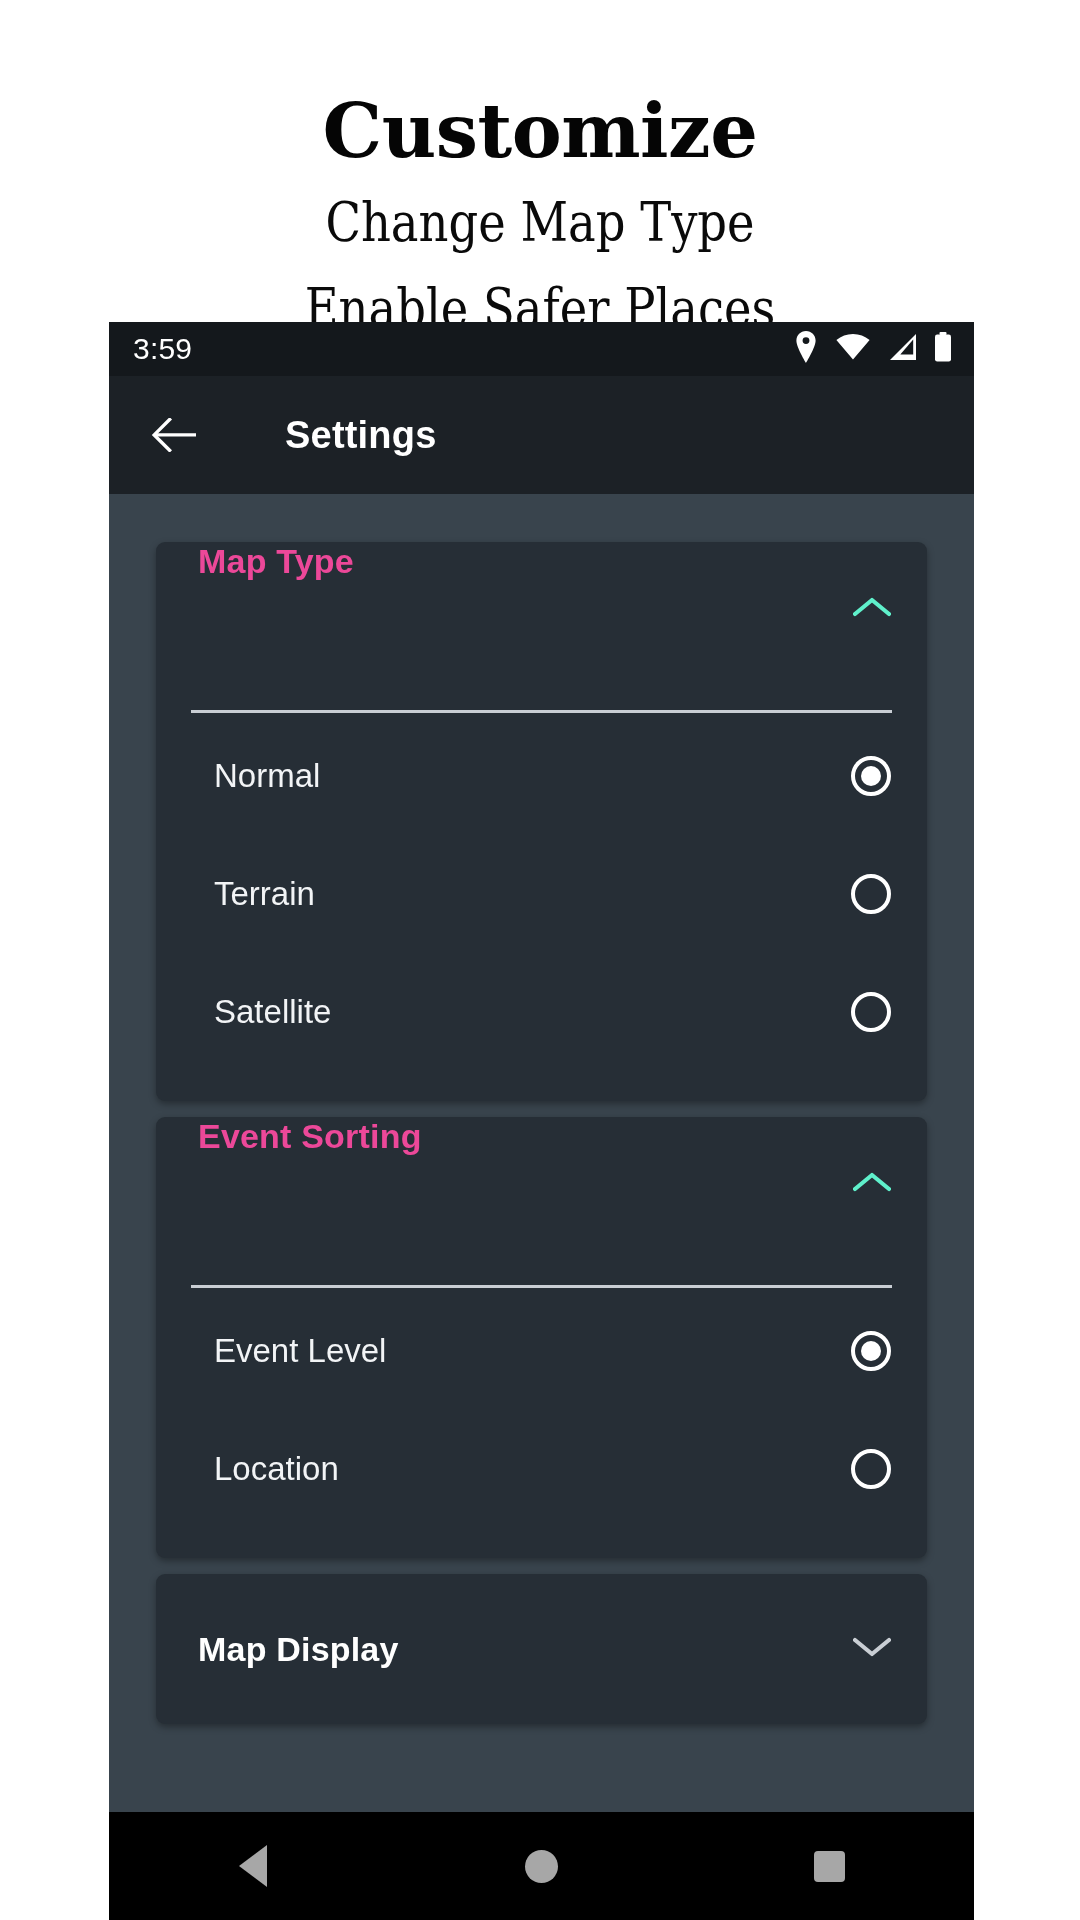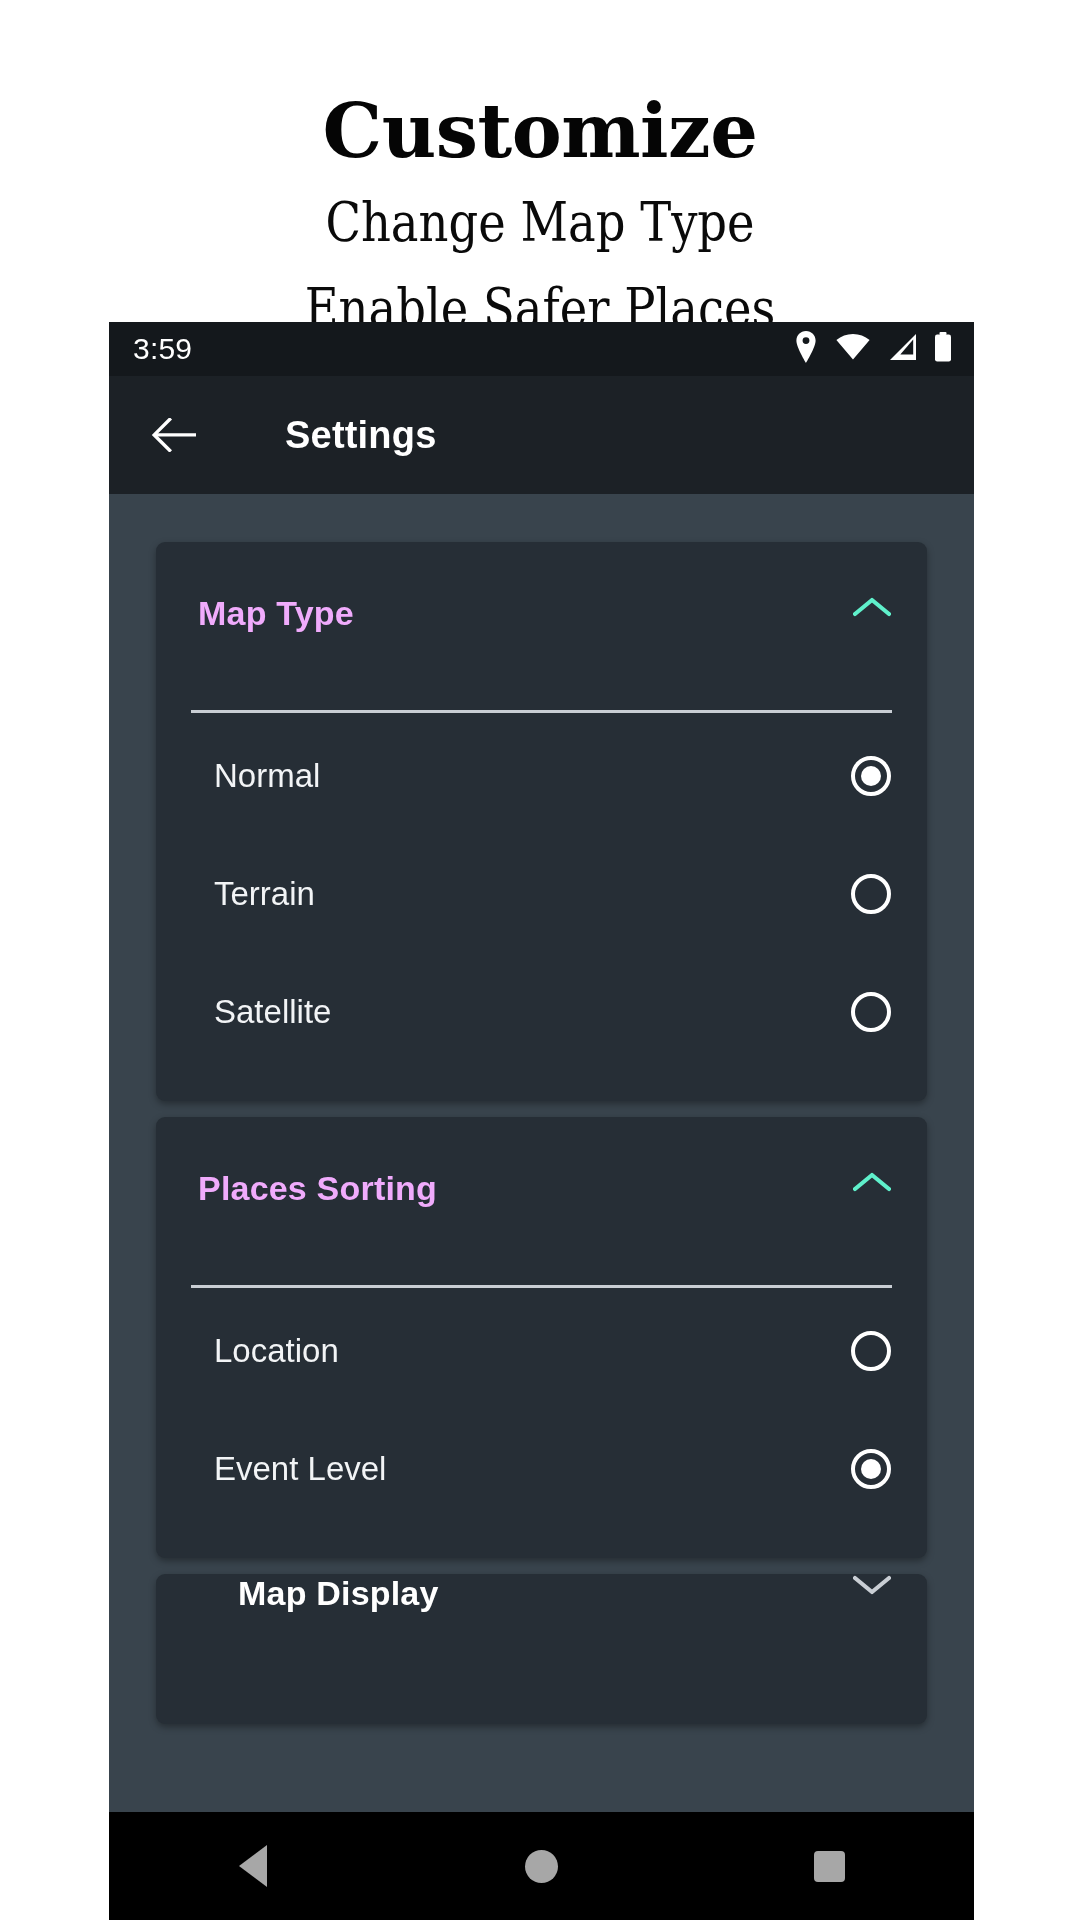--- a/index.html
+++ b/index.html
@@ -125,22 +125,21 @@
     position: relative;
     height: 168px;
     padding: 0 36px 0 42px;
     display: flex;
     align-items: flex-start;
     cursor: pointer;
   }
   .card-title {
     font-size: 34px;
     font-weight: bold;
-    color: #f0abfc;
-    margin-top: 52px;
+    color: #ec4899;
     letter-spacing: 0.2px;
   }
   .card-title.plain { color: #ffffff; }
   .chev {
     margin-left: auto;
     margin-top: 54px;
   }
   .divider {
     height: 3px;
     background: #c9ced4;
@@ -173,21 +172,21 @@
     position: absolute;
     left: 50%; top: 50%;
     width: 20px; height: 20px;
     margin: -10px 0 0 -10px;
     background: #ffffff;
     border-radius: 50%;
   }
 
   .card.collapsed .card-head {
     height: 150px;
-    margin-left: 40px;
+    align-items: center;
   }
   .card.collapsed .card-title { margin-top: 0; }
   .card.collapsed .chev { margin-top: 0; }
 
   
   .navbar {
     position: absolute;
     left: 0; bottom: 0;
     width: 865px;
     height: 108px;
@@ -292,36 +291,36 @@
           </div>
           <div class="option">
             <span class="opt-label">Satellite</span>
             <span class="radio"></span>
           </div>
         </div>
       </div>
 
       <div class="card">
         <div class="card-head">
-          <span class="card-title">Places Sorting</span>
+          <span class="card-title">Event Sorting</span>
           <span class="chev">
             <svg width="38" height="22" viewBox="0 0 38 22">
                 <path d="M2 18 19 4l17 14" stroke="#5ff0cb" stroke-width="4.2" fill="none" stroke-linecap="round" stroke-linejoin="round"></path>
               </svg>
           </span>
         </div>
         <div class="divider"></div>
         <div class="opt-list">
           <div class="option">
+            <span class="opt-label">Event Level</span>
+            <span class="radio on"></span>
+          </div>
+          <div class="option">
             <span class="opt-label">Location</span>
             <span class="radio"></span>
-          </div>
-          <div class="option">
-            <span class="opt-label">Event Level</span>
-            <span class="radio on"></span>
           </div>
         </div>
       </div>
 
       <div class="card collapsed">
         <div class="card-head">
           <span class="card-title plain">Map Display</span>
           <span class="chev">
             <svg width="38" height="22" viewBox="0 0 38 22">
                 <path d="M2 4 19 18 36 4" stroke="#c9ced4" stroke-width="4.2" fill="none" stroke-linecap="round" stroke-linejoin="round"></path>

